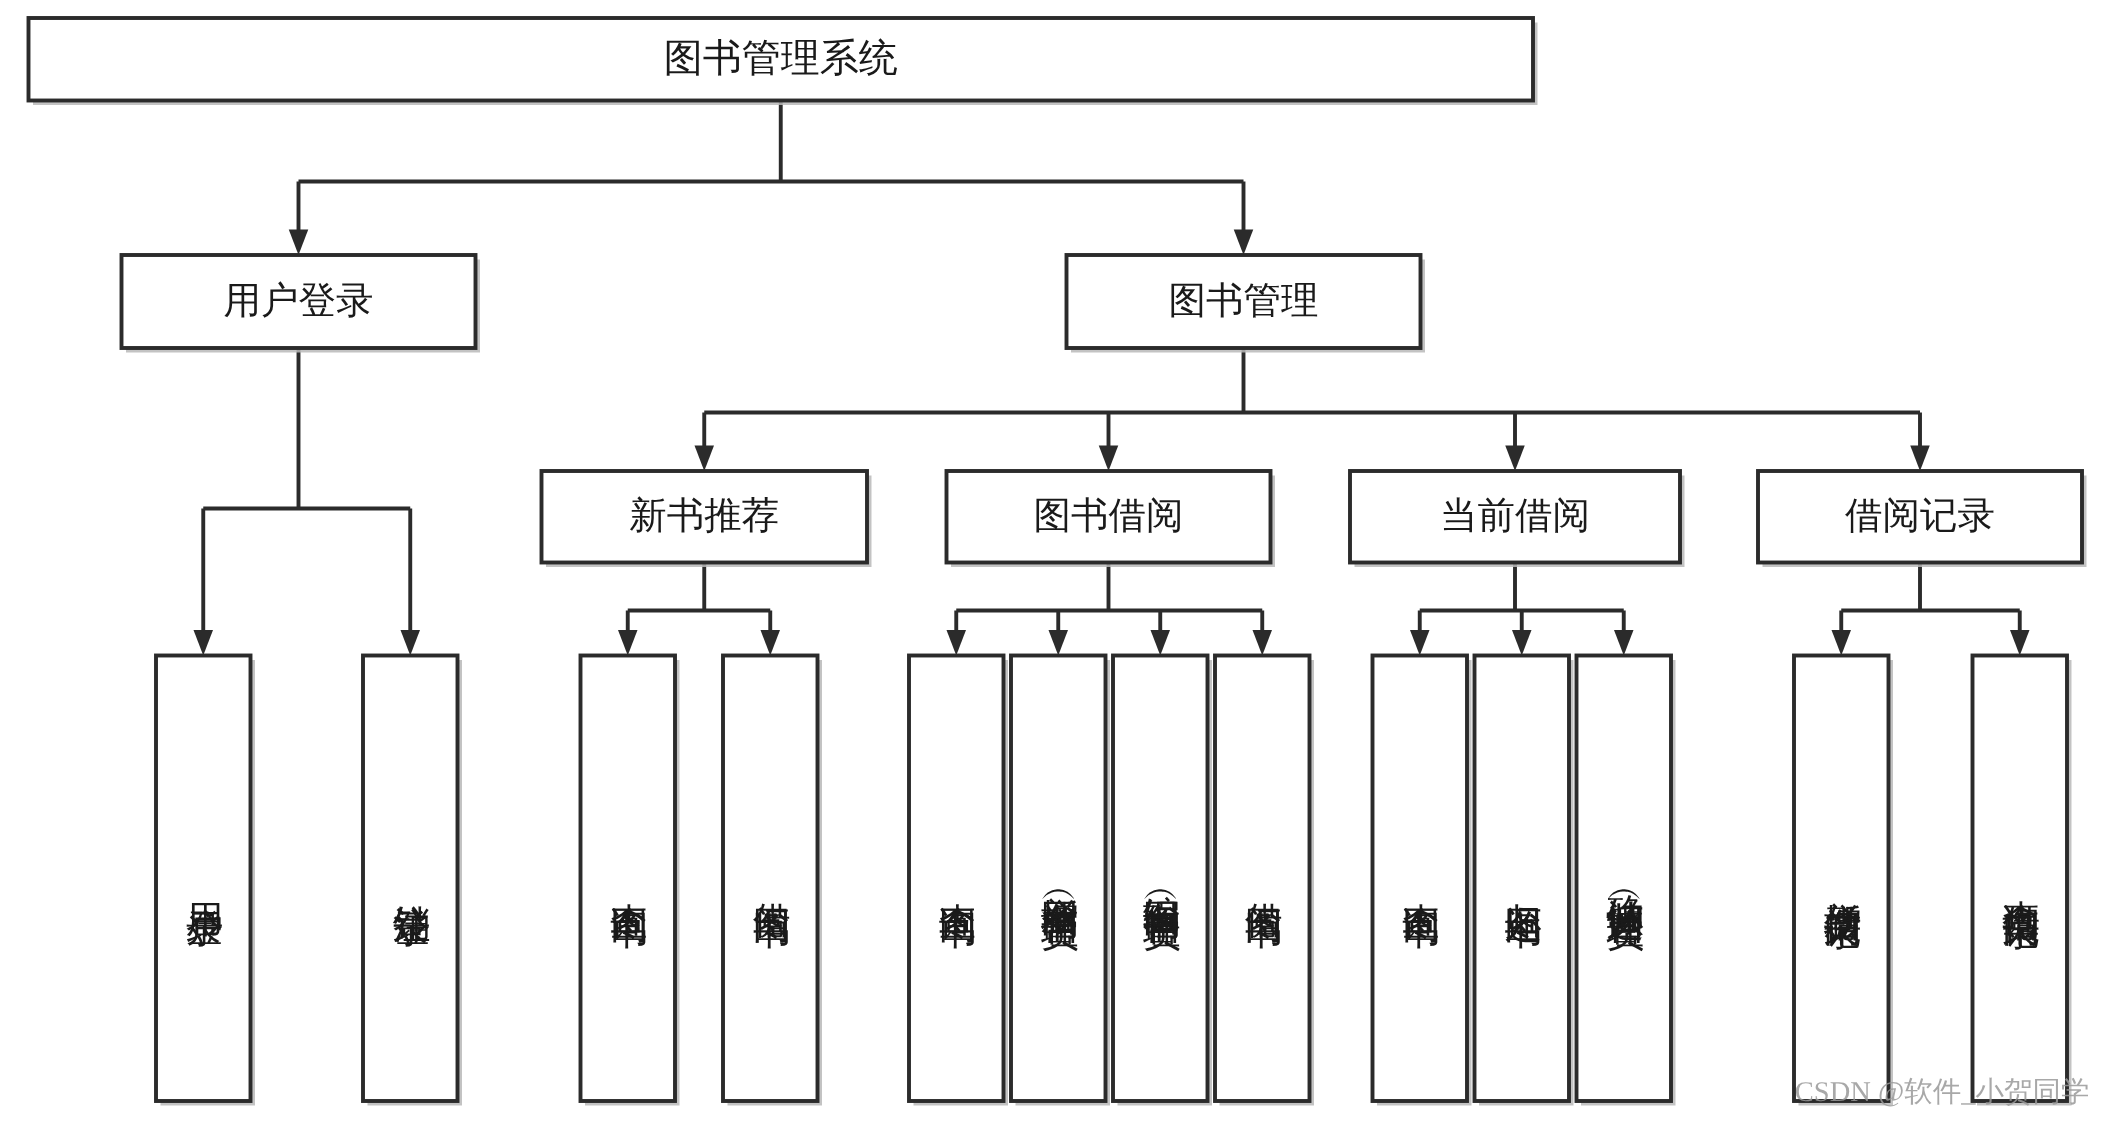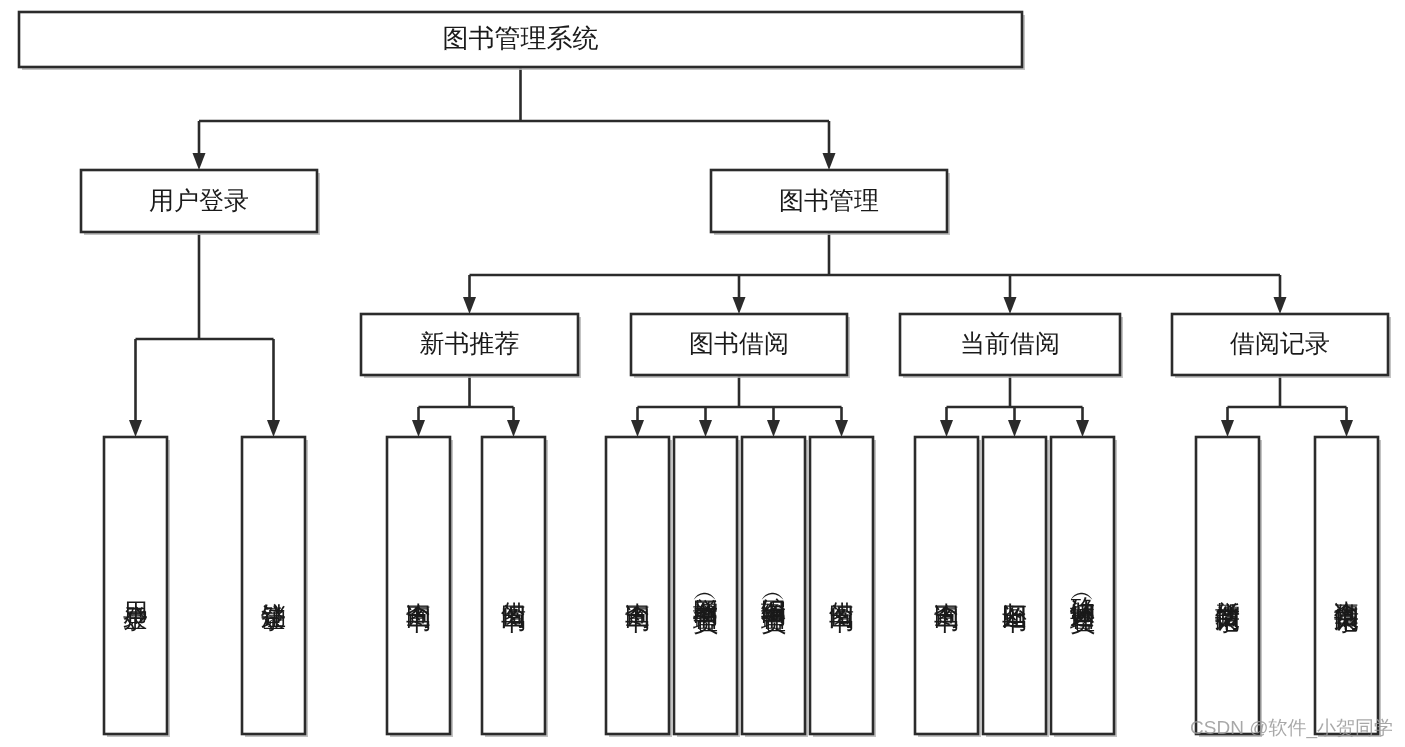--- a/index.html
+++ b/index.html
@@ -71,21 +71,21 @@
     line-height: 1;
     letter-spacing: 2px;
     color: #1a1a1a;
     white-space: nowrap;
     text-align: center;
   }
   #watermark {
     position: absolute;
     right: 12px;
     bottom: 6px;
-    font-family: Liberation Sans, sans-serif;
+    font-family: Liberation Serif, serif;
     font-size: 19px;
     color: #9a9a9a;
     opacity: 0.85;
     white-space: nowrap;
   }
 </style>
 </head>
 <body>
 
 <div id="diagram-root">

